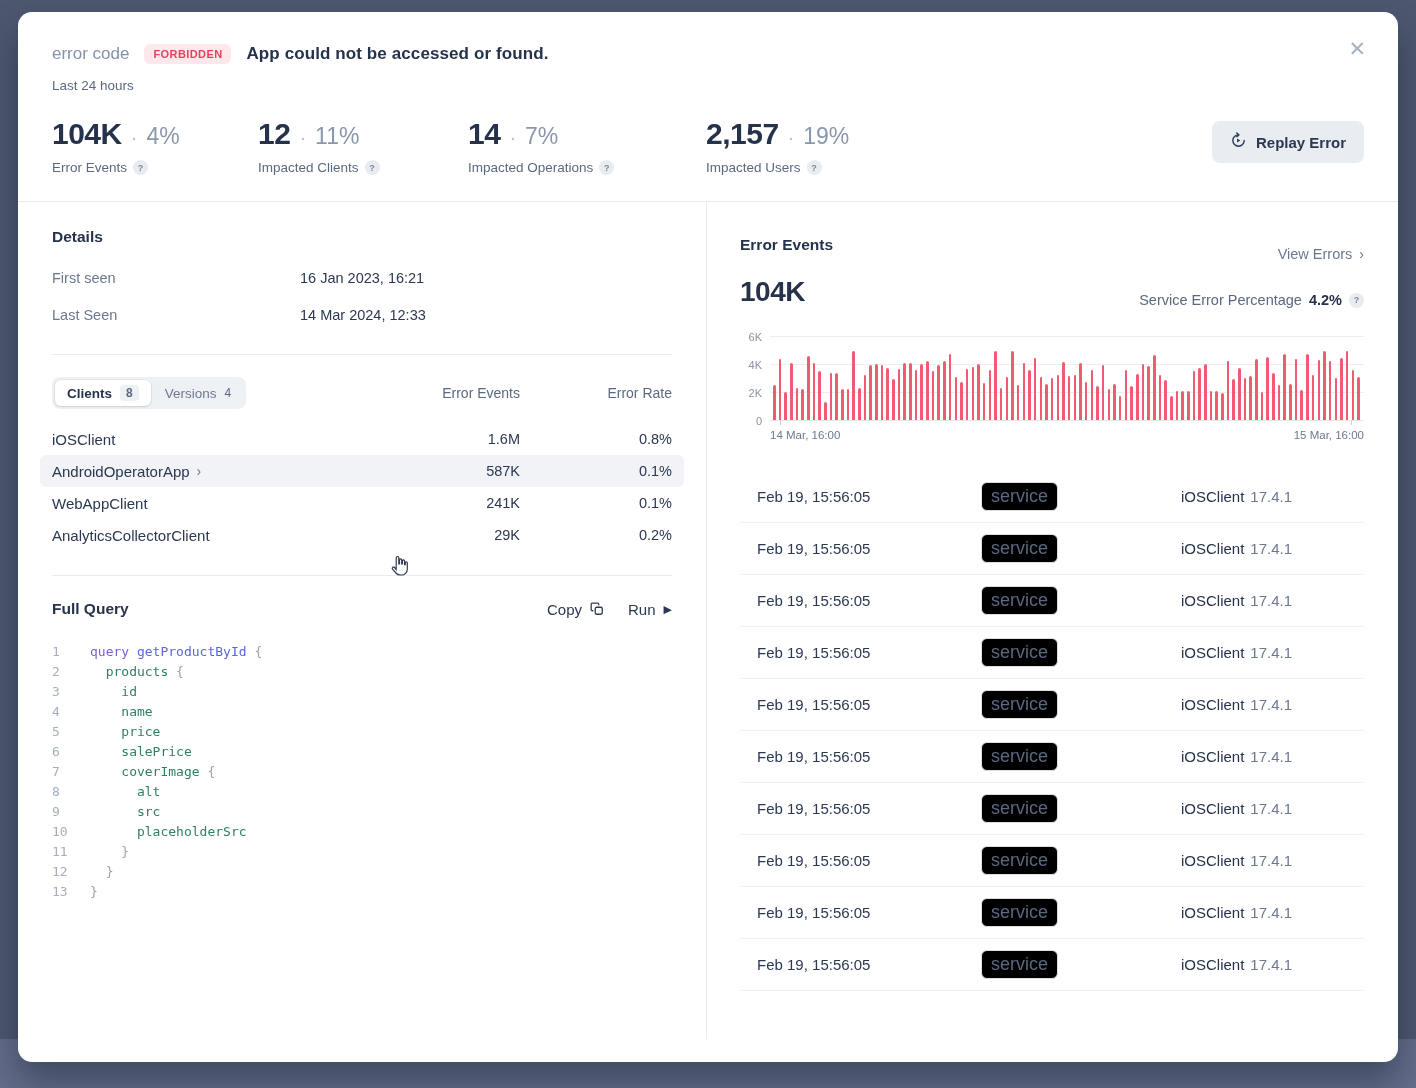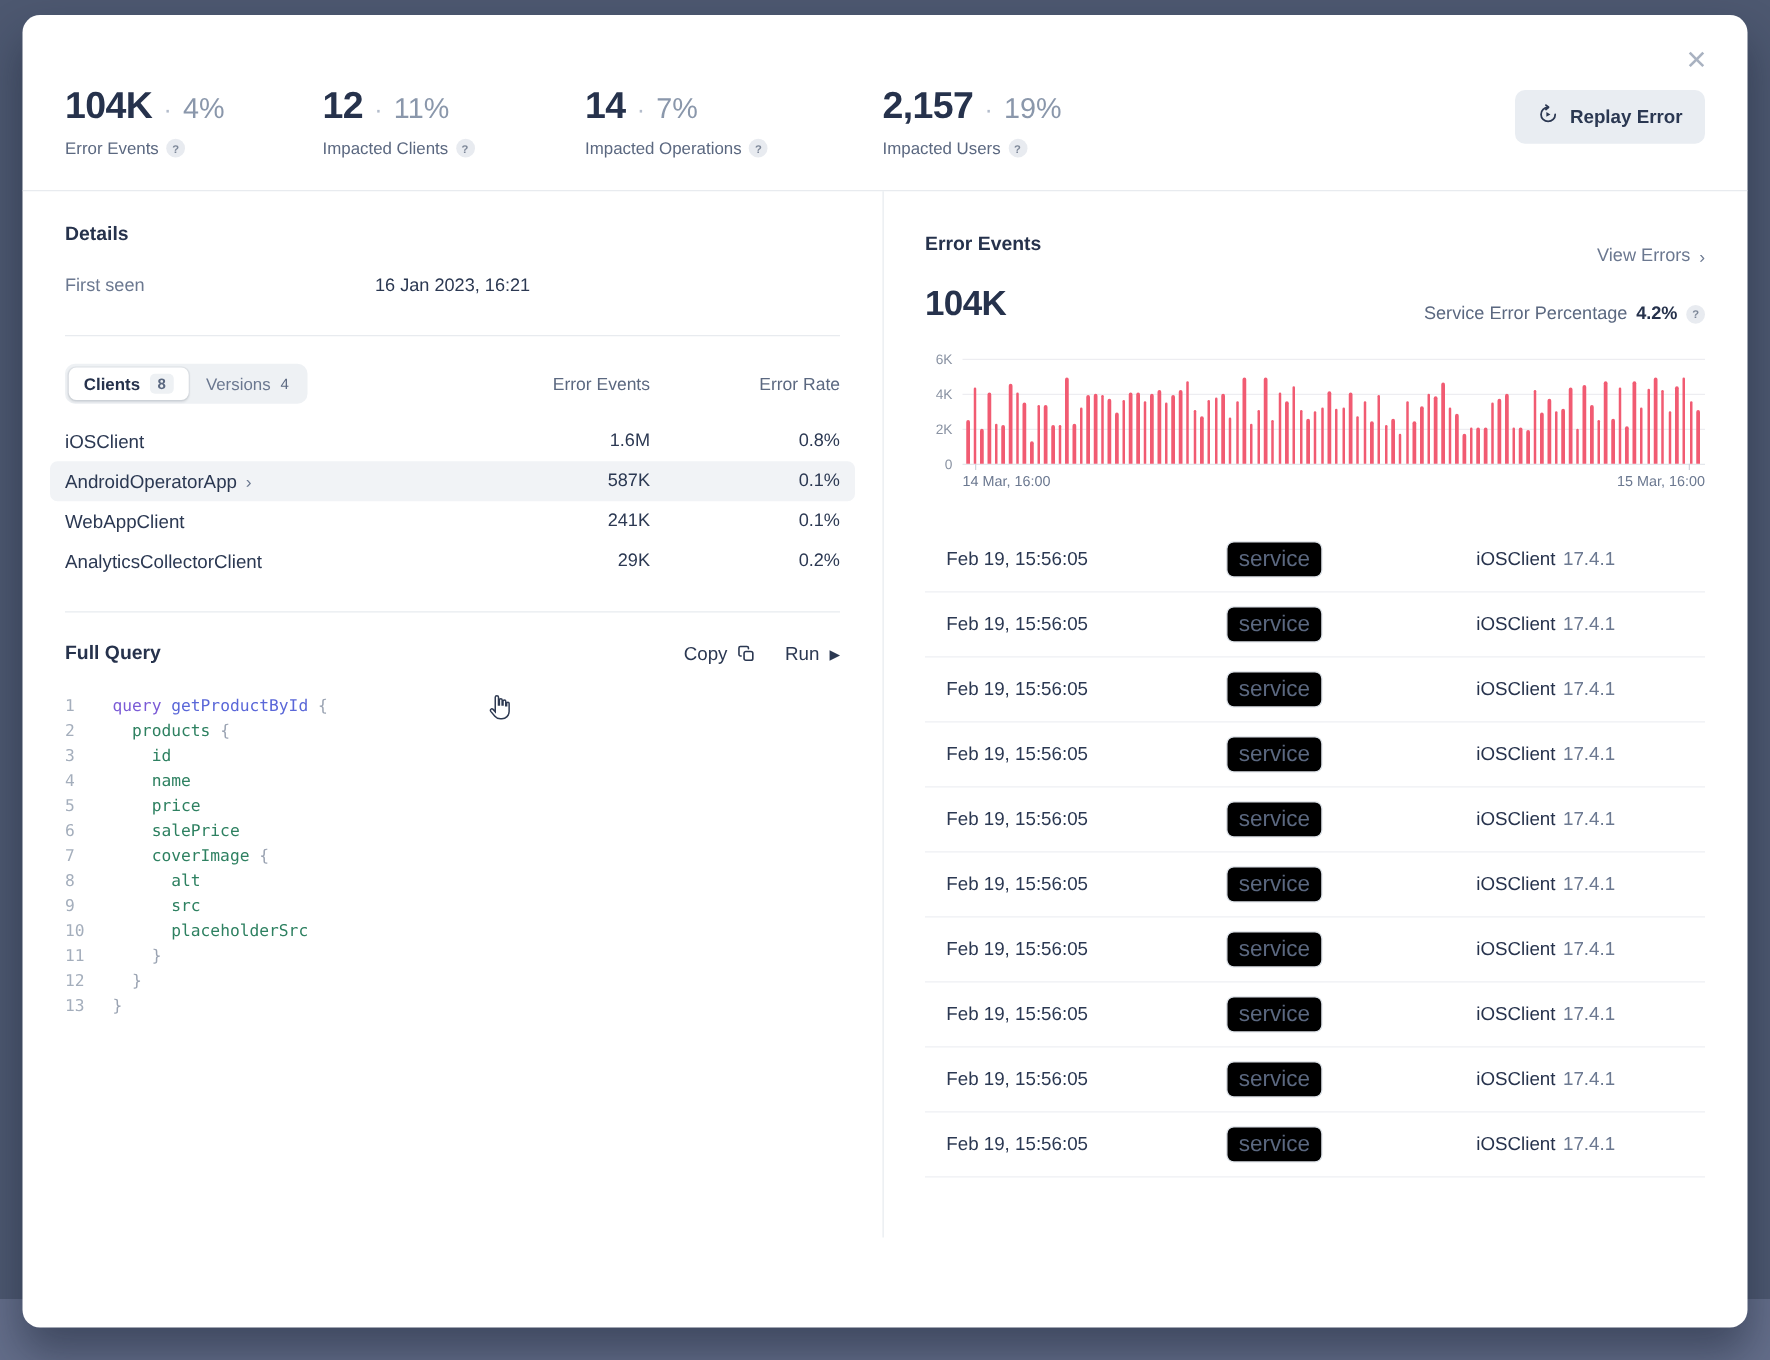--- a/index.html
+++ b/index.html
@@ -135,20 +135,26 @@
   
   .cursor { position:absolute; left:388px; top:554px; width:24px; height:24px; pointer-events:none; }
 </style>
 </head>
 <body>
 
 <div class="modal">
 
   <div class="header">
     <button class="close-btn">✕</button>
+    <div class="title-row">
+      <span class="err-code">error code</span>
+      <span class="badge-forbidden">FORBIDDEN</span>
+      <span class="modal-title">App could not be accessed or found.</span>
+    </div>
+    <div class="time-range">Last 24 hours</div>
     <div class="stats-row">
       <div id="stats-list">
   <div class="stat">
     <div class="stat-top">
       <span class="stat-value">104K</span>
       <span class="stat-dot">·</span>
       <span class="stat-delta">4%</span>
     </div>
     <div class="stat-label">Error Events
       <span class="help-chip">?</span>
@@ -201,20 +207,24 @@
   <div class="content">
 
     <div class="left-col">
 
       <section class="details-section">
         <div class="sec-title">Details</div>
         <div class="detail-rows" id="detail-rows">
     <div class="detail-row">
       <span class="detail-label">First seen</span>
       <span class="detail-value">16 Jan 2023, 16:21</span>
+    </div>
+    <div class="detail-row">
+      <span class="detail-label">Last Seen</span>
+      <span class="detail-value">14 Mar 2024, 12:33</span>
     </div>
           </div>
       </section>
 
       <section class="clients-section">
         <div class="tabs-row">
           <div class="tabs" id="tabs">
   <div class="tab sel">
     <span>Clients</span>
     <span class="tab-count">8</span>

